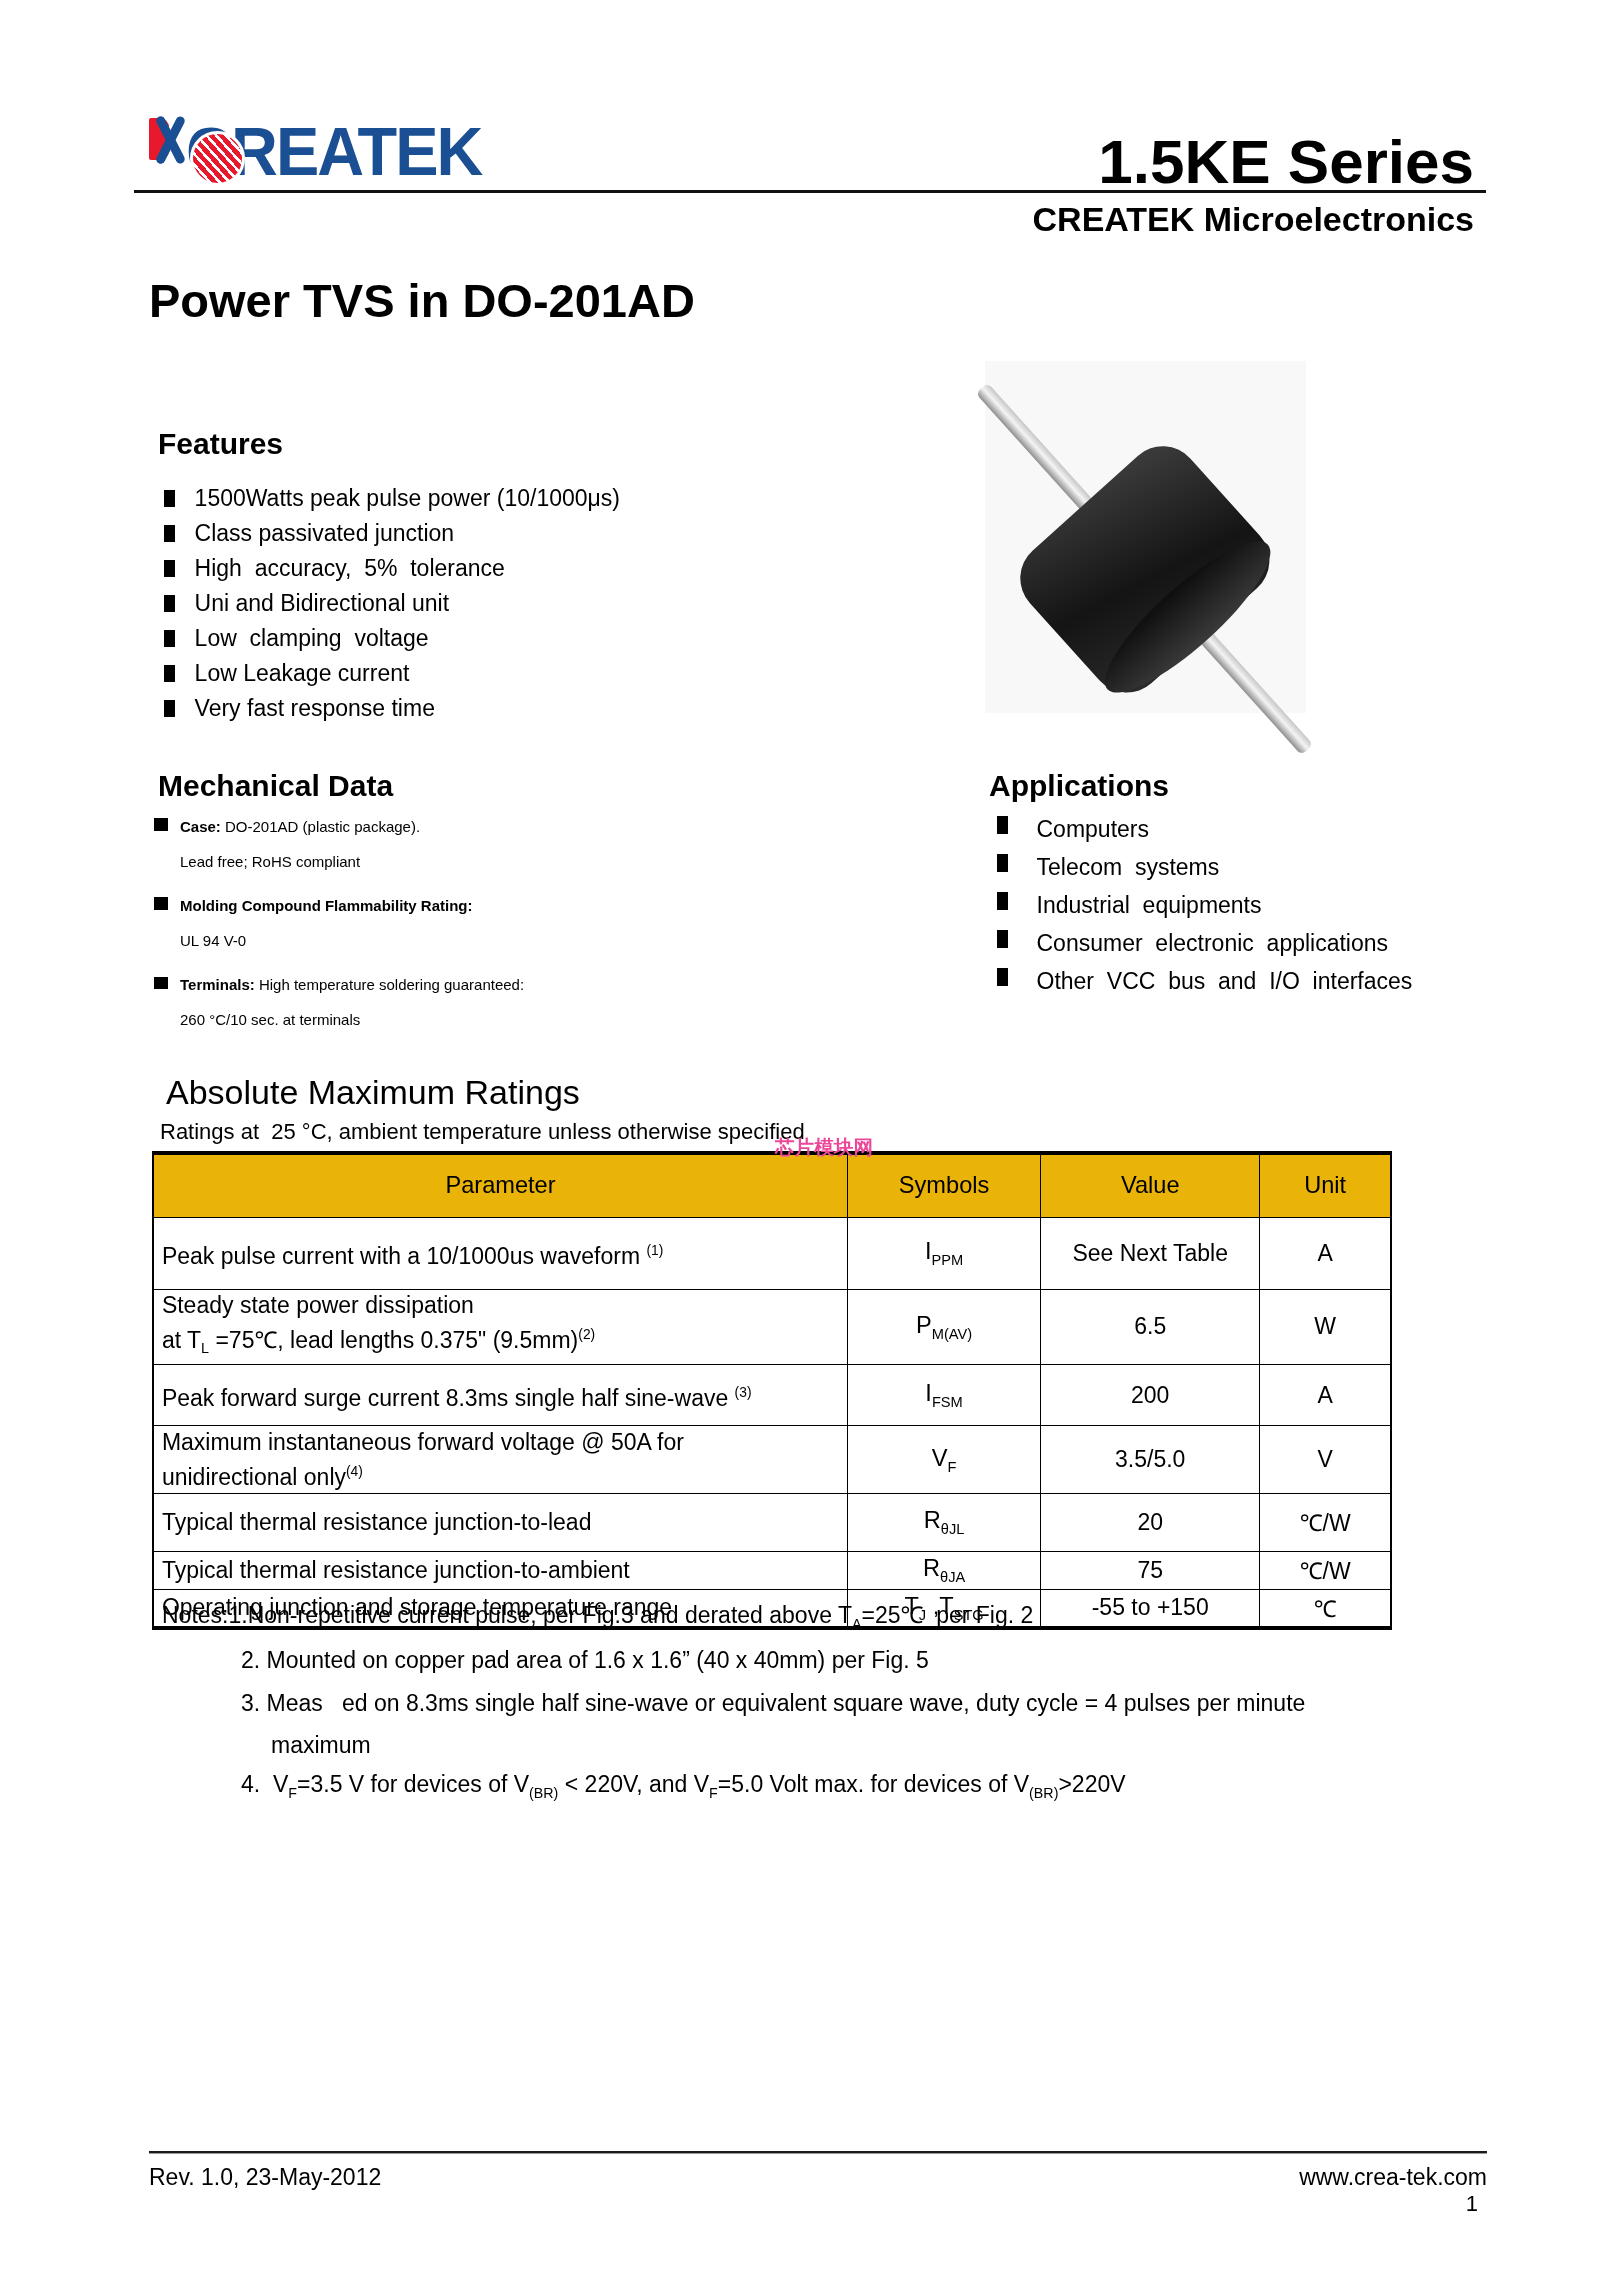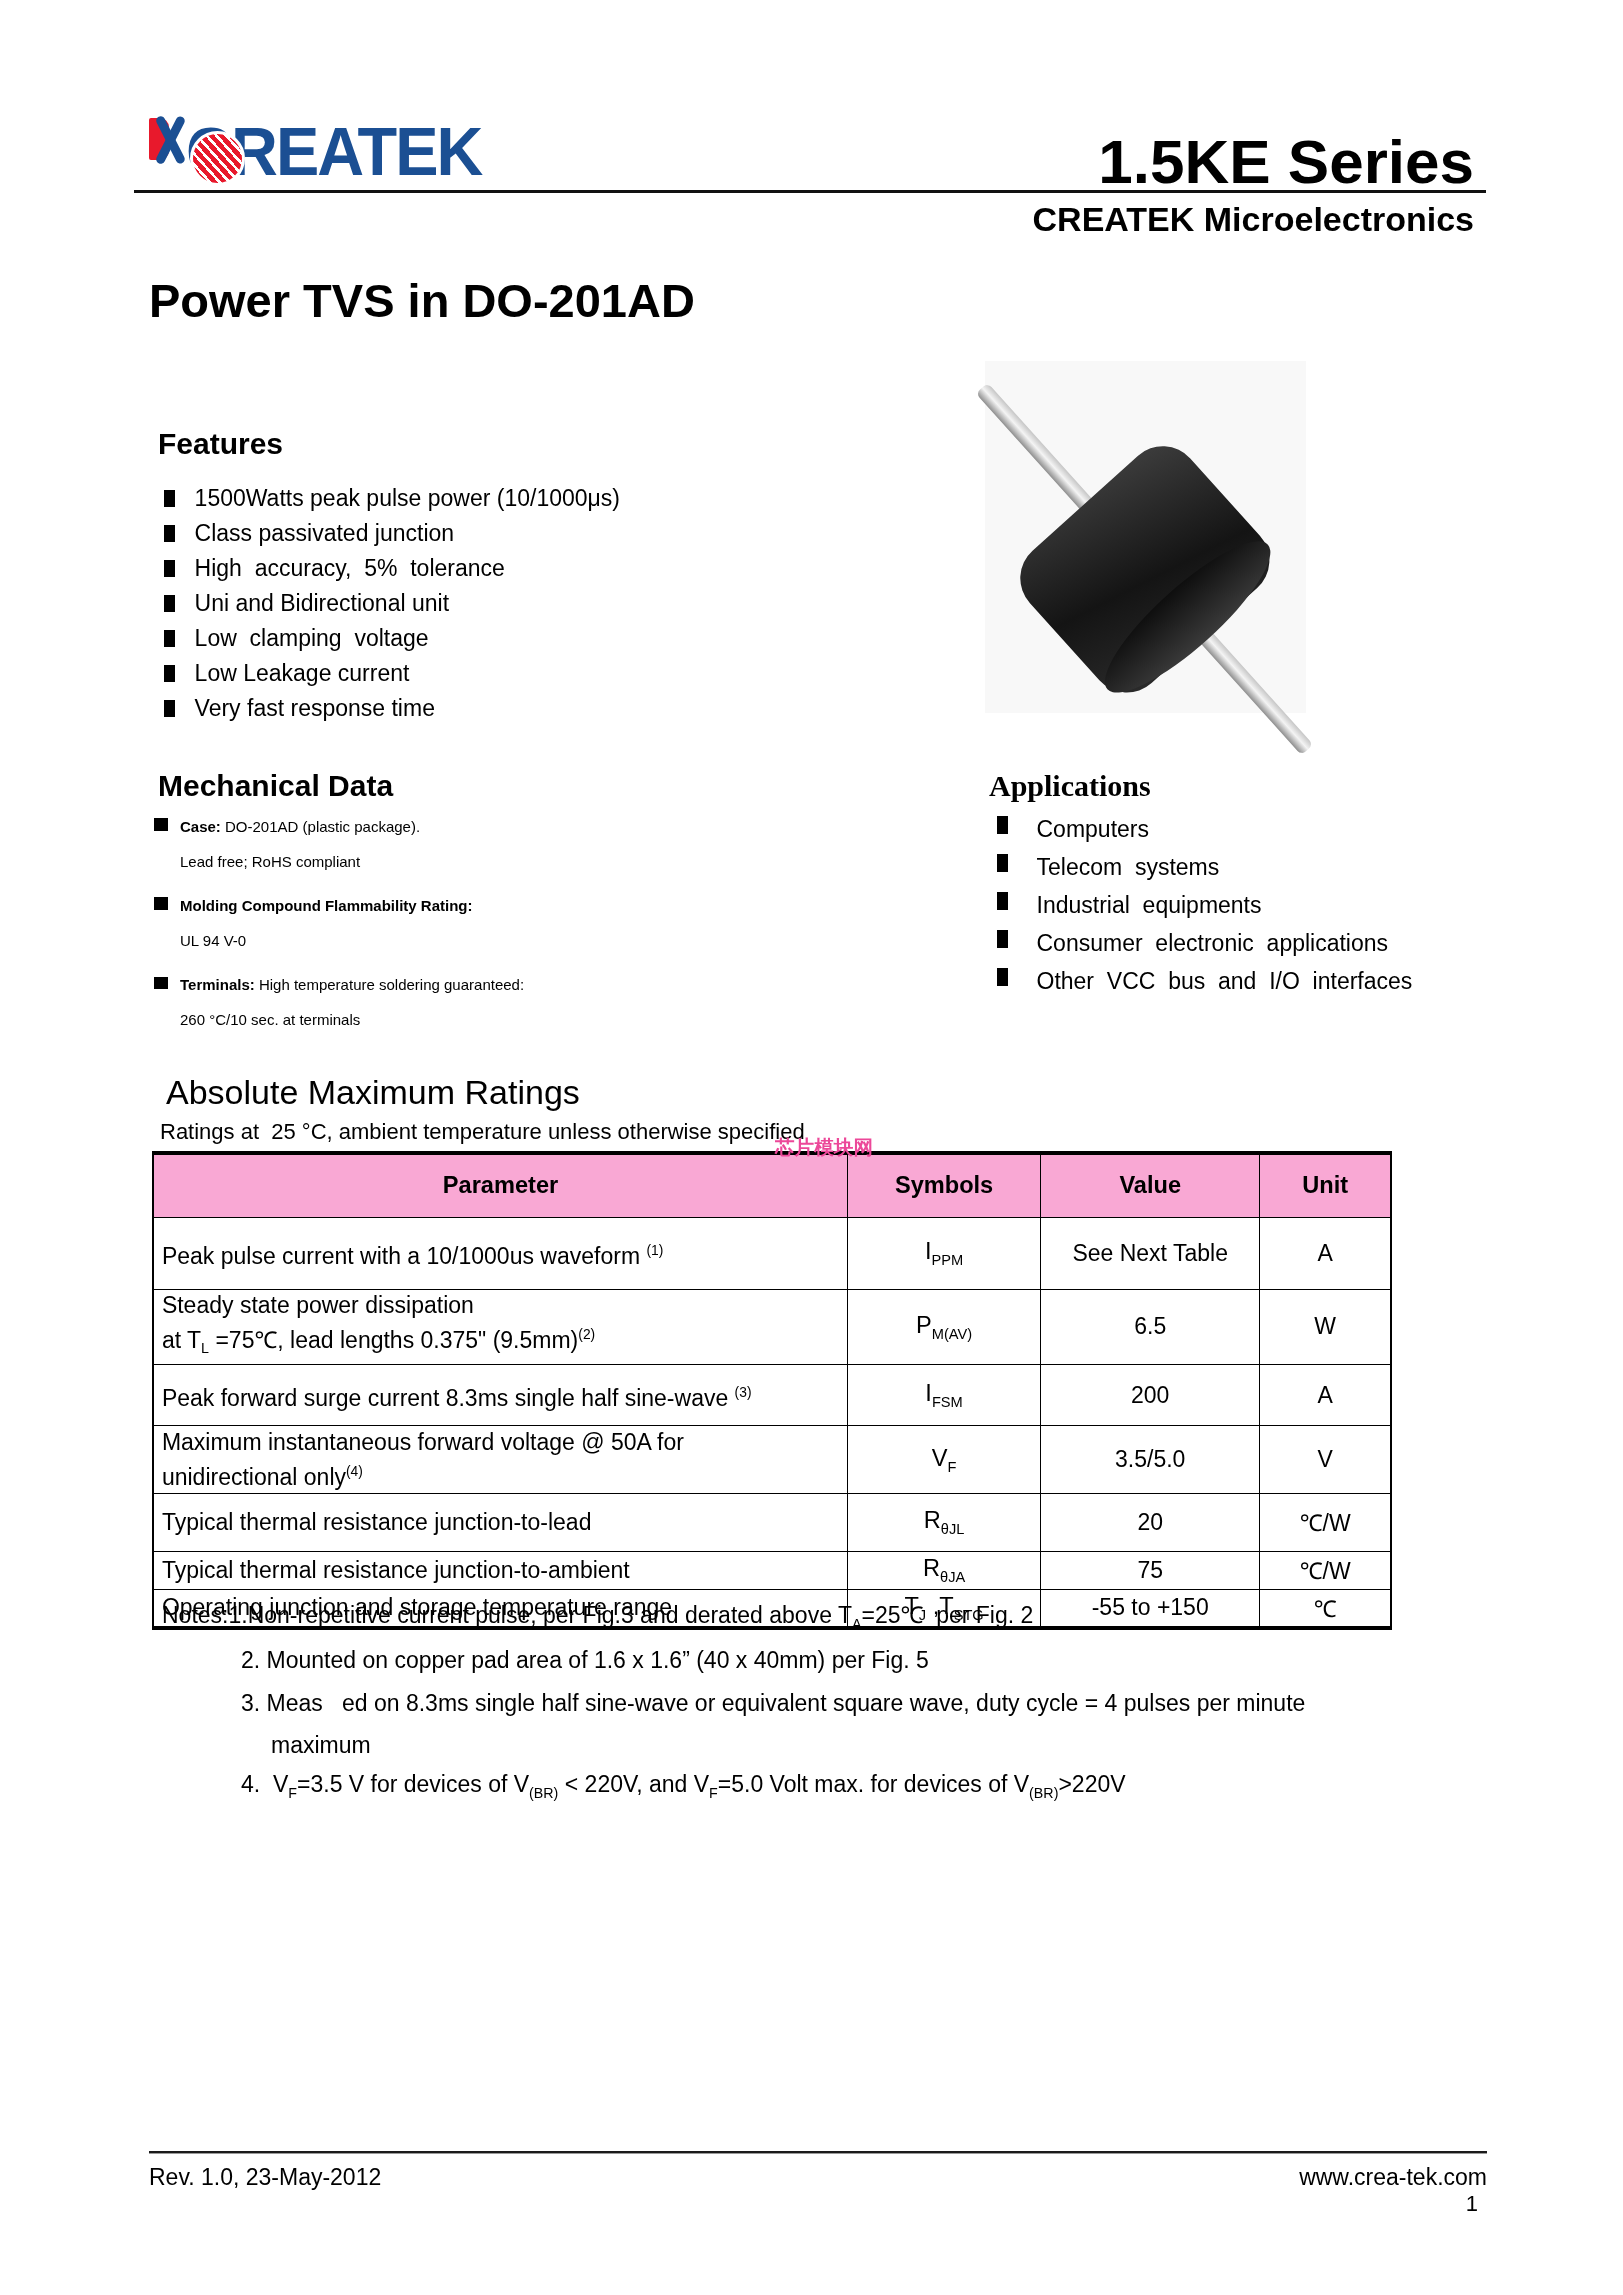--- a/index.html
+++ b/index.html
@@ -41,34 +41,34 @@
   .features-h{left:158px;top:427px;}
   .feat-list{left:164px;top:481px;}
   .feat-item{display:flex;align-items:center;height:35px;font-size:23px;white-space:pre-wrap;}
   .sqF{display:inline-block;width:11px;height:17.7px;background:#000;margin-right:19.6px;flex:0 0 auto;}
 
   .mech-h{left:158px;top:769px;}
   .mech-list{left:154px;top:809px;width:752px;}
   .m-item{position:relative;padding-left:26px;margin-bottom:9.2px;font-size:15px;line-height:35px;white-space:pre-wrap;}
   .sqM{position:absolute;left:0;top:9.2px;width:13.7px;height:12.4px;background:#000;}
 
-  .apps-h{left:989px;top:769px;font-family:Liberation Serif, serif;}
+  .apps-h{left:989px;top:769px;}
   .apps-list{left:997px;top:816px;}
   .app-item{display:flex;height:38px;font-size:23px;white-space:pre-wrap;gap:8px;}
   .sqA{display:inline-block;width:10.5px;height:17.7px;background:#000;margin-right:21px;flex:0 0 auto;}
 
   
   .amr-h{left:166px;top:1073px;font-size:34px;font-weight:normal;}
   .amr-sub{left:160px;top:1119px;font-size:22px;white-space:pre-wrap;}
   .watermark{left:775px;top:1134px;font-size:19.6px;font-weight:bold;color:#ec4899;z-index:3;}
 
   table.amr{position:absolute;left:152px;top:1151px;width:1240px;border-collapse:collapse;table-layout:fixed;
             border:2px solid #000;border-top-width:4.6px;border-bottom-width:4.6px;}
   .amr th,.amr td{border:1.3px solid #000;padding:1.3px 5.2px;overflow:hidden;}
-  .amr th{background:#f9a8d4;font-size:23.6px;font-weight:bold;text-align:center;}
+  .amr th{background:#eab308;font-size:23.6px;font-weight:normal;text-align:center;}
   .amr thead tr{height:64px;}
   .amr td{font-size:23px;}
   .amr td.param{text-align:left;line-height:29px;padding-left:7.9px;}
   .amr td.sym{text-align:center;font-size:23.6px;}
   .amr td.val,.amr td.unit{text-align:center;}
   .amr tbody tr:nth-child(1){height:72px;} .amr tbody tr:nth-child(2){height:37px;}
   .amr tbody tr:nth-child(3){height:61px;}  .amr tbody tr:nth-child(4){height:33px;}
   .amr tbody tr:nth-child(5){height:58px;}  .amr tbody tr:nth-child(6){height:38px;}
   .amr tbody tr:nth-child(7){height:39px;}  .amr tbody tr:nth-child(8){height:39px;padding-left:8px;}
 

